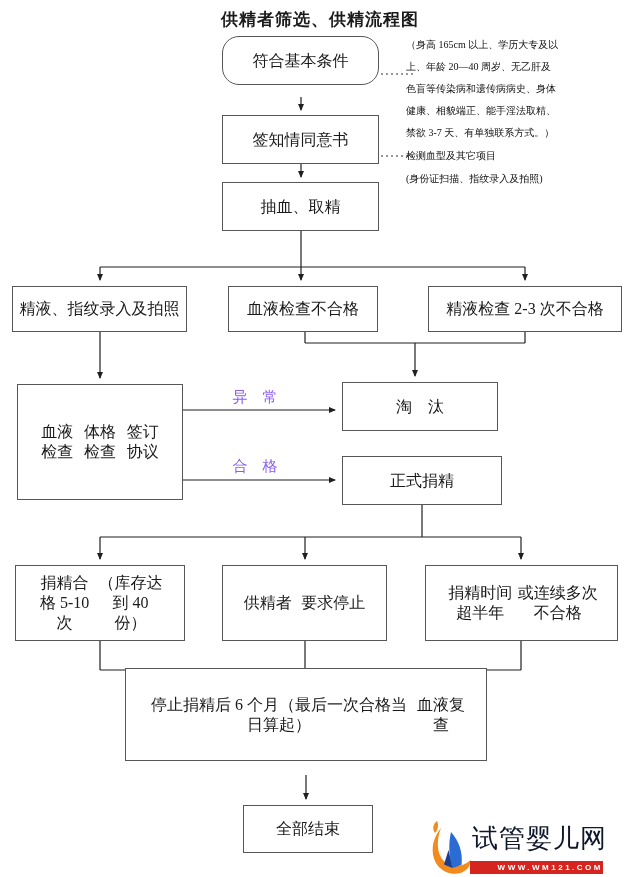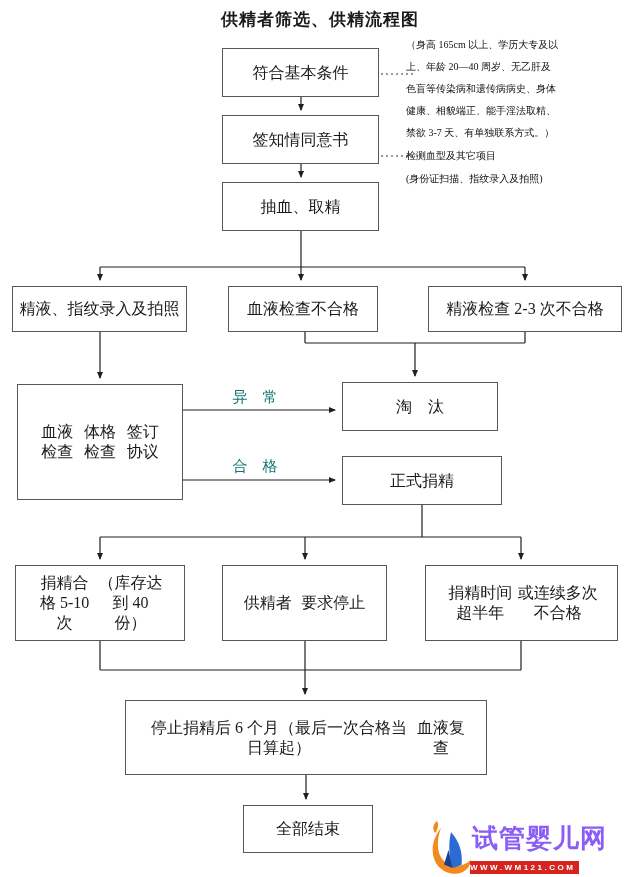--- a/index.html
+++ b/index.html
@@ -12,34 +12,34 @@
     font-size:17px;font-weight:bold;letter-spacing:1px;
   }
   .edges{position:absolute;left:0;top:0;width:640px;height:877px;}
   .box{
     position:absolute;border:1.5px solid #575757;background:#fff;
     display:flex;align-items:center;justify-content:center;text-align:center;
     font-size:16px;line-height:1.25;box-sizing:border-box;
   }
   .box.multi{flex-direction:row;justify-content:space-evenly;padding:4px 18px;}
   .edge-label{
-    position:absolute;width:84px;text-align:center;font-size:15px;color:#0f766e;
+    position:absolute;width:84px;text-align:center;font-size:15px;color:#8b5cf6;
   }
   .note{position:absolute;left:406px;width:234px;font-size:10px;color:#111;}
   .note .ln{height:22px;line-height:22px;white-space:nowrap;}
   .note2 .ln{height:23px;line-height:23px;}
   .watermark{position:absolute;left:428px;top:816px;width:190px;height:58px;}
   .wm-logo{position:absolute;left:0;top:4px;}
   .wm-name{
     position:absolute;left:44px;top:8px;width:140px;font-size:26px;line-height:30px;
-    font-weight:bold;color:#8b5cf6;letter-spacing:1px;white-space:nowrap;
+    font-weight:normal;color:#0f172a;letter-spacing:1px;white-space:nowrap;
   }
   .wm-bar{
-    position:absolute;left:42px;top:45px;width:109px;height:13px;background:#d6251f;
-    display:flex;align-items:center;justify-content:flex-start;
+    position:absolute;left:42px;top:45px;width:133px;height:13px;background:#d6251f;
+    display:flex;align-items:center;justify-content:flex-end;
   }
   .wm-url{
     font-family:"Liberation Sans","DejaVu Sans",sans-serif;
     font-size:8px;font-weight:bold;color:#ffffff;letter-spacing:2.5px;white-space:nowrap;
   }
 </style>
 </head>
 <body>
 
 <div class="canvas">
@@ -85,21 +85,21 @@
       <line x1="305" y1="670" x2="305" y2="694" marker-end="url(#ah)"></line>
 
       <line x1="306" y1="775" x2="306" y2="799" marker-end="url(#ah)"></line>
     </g>
     <g stroke="#333333" stroke-width="1" stroke-dasharray="2 3" fill="none">
       <line x1="381" y1="74" x2="414" y2="74"></line>
       <line x1="381" y1="156" x2="419" y2="156"></line>
     </g>
   </svg>
 
-  <div class="box" style="left:222px;top:48px;width:157px;height:49px;">
+  <div class="box" style="left:222px;top:36px;width:157px;height:49px;border-radius:17px;">
     <span>符合基本条件</span>
   </div>
 
   <div class="box" style="left:222px;top:115px;width:157px;height:49px;">
     <span>签知情同意书</span>
   </div>
 
   <div class="box" style="left:222px;top:182px;width:157px;height:49px;">
     <span>抽血、取精</span>
   </div>
@@ -141,21 +141,21 @@
   <div class="box multi" style="left:222px;top:565px;width:165px;height:76px;gap:7px;">
     <span>供精者</span>
     <span>要求停止</span>
   </div>
 
   <div class="box multi" style="left:425px;top:565px;width:193px;height:76px;">
     <span>捐精时间超半年</span>
     <span>或连续多次不合格</span>
   </div>
 
-  <div class="box multi" style="left:125px;top:700px;width:362px;height:75px;">
+  <div class="box multi" style="left:125px;top:668px;width:362px;height:93px;">
     <span>停止捐精后 6 个月（最后一次合格当日算起）</span>
     <span>血液复查</span>
   </div>
 
   <div class="box" style="left:243px;top:805px;width:130px;height:48px;">
     <span>全部结束</span>
   </div>
 
   <div class="note" style="top:34px;">
     <div class="ln">（身高 165cm 以上、学历大专及以</div>

